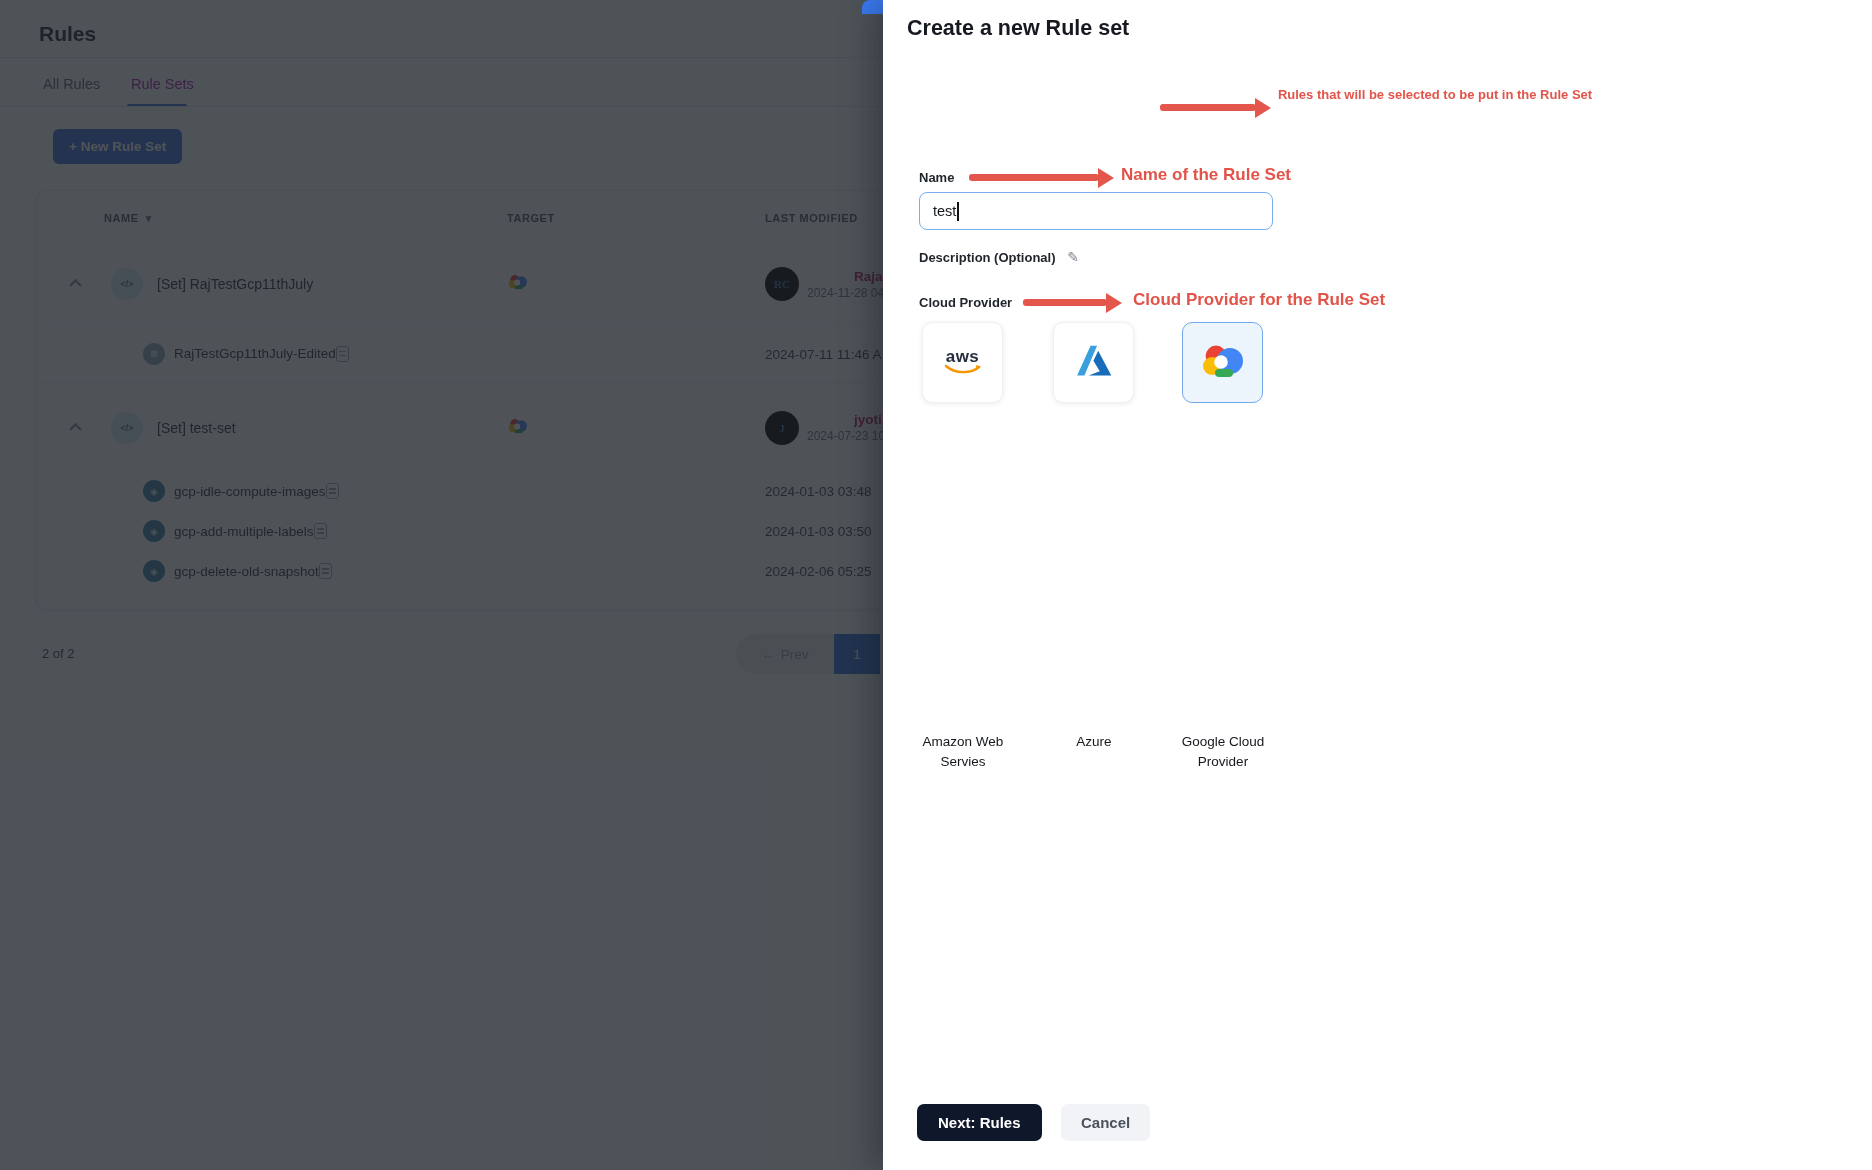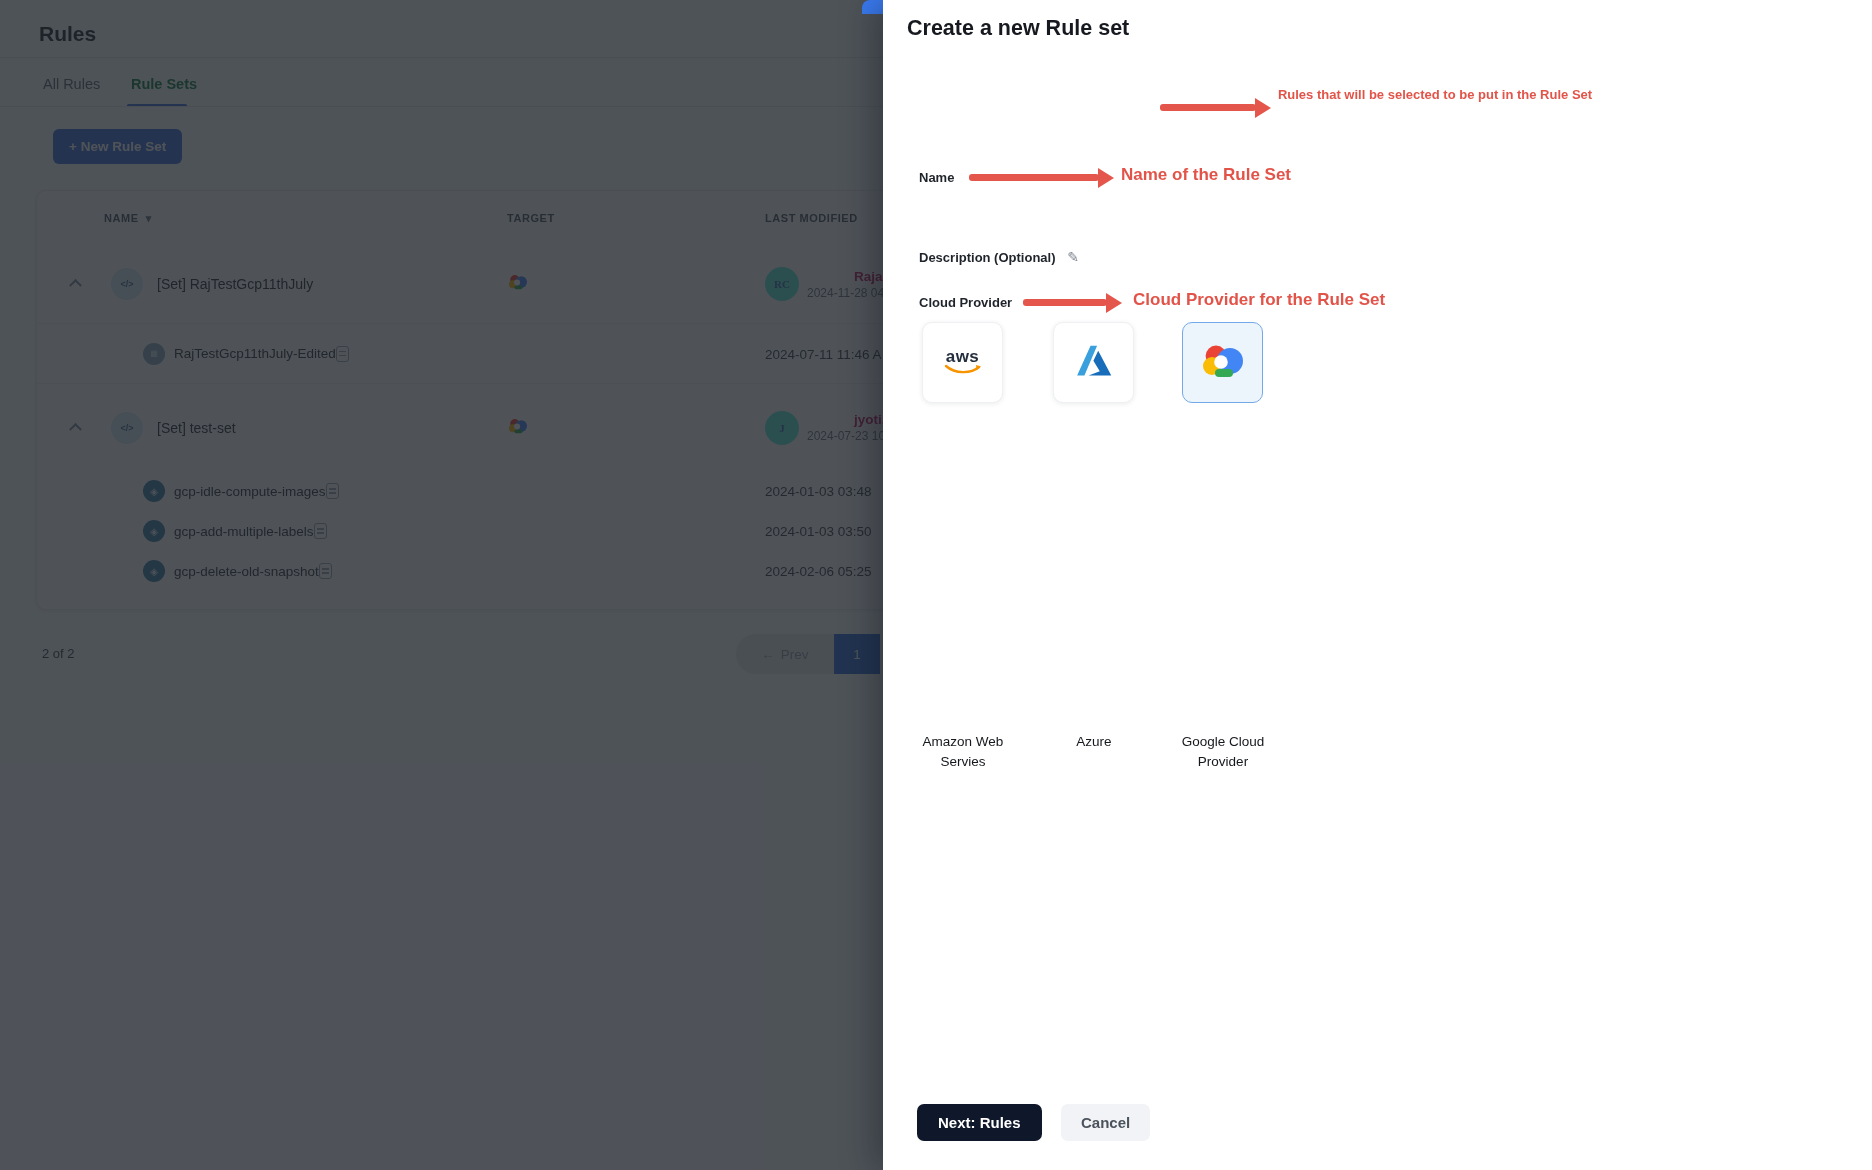--- a/index.html
+++ b/index.html
@@ -7,21 +7,21 @@
   body { font-family:"Liberation Sans", sans-serif; background:#fff; }
   .stage { position:relative; width:1872px; height:1170px; overflow:hidden; background:#fff; }
 
   
   .page { position:absolute; inset:0; background:#fbfcfd; z-index:1; }
   .page-title { position:absolute; left:39px; top:22px; font-size:21px; font-weight:bold; color:#1d242c; }
   .hdr-line { position:absolute; left:0; top:57px; width:1100px; height:1px; background:#e7e9ed; }
   .tabs-line { position:absolute; left:0; top:106px; width:1100px; height:1px; background:#e7e9ed; }
   .ptab { position:absolute; top:76px; font-size:14.5px; }
   .ptab.inactive { color:#5b636d; }
-  .ptab.active { color:#15803d; font-weight:bold; }
+  .ptab.active { color:#a21caf; font-weight:normal; }
   .ptab-underline { position:absolute; left:127px; top:104px; width:60px; height:3px; background:#3b6fd8; border-radius:2px; }
   .btn-new { position:absolute; left:53px; top:129px; height:35px; padding:9px 16px; background:#3b6fd8; color:#fff;
              font-size:13.5px; font-weight:bold; border:none; border-radius:6px; display:flex; align-items:center; gap:6px; }
   .frag-blue { position:absolute; left:862px; top:0; width:50px; height:14px; background:#3a7bf2; border-radius:8px 8px 0 0; z-index:6; }
 
   
   .card { position:absolute; left:36px; top:190px; width:1064px; height:420px; background:#fff;
           border:1px solid #e9ebee; border-radius:10px; box-shadow:0 1px 3px rgba(20,30,40,.06); }
   .row { position:absolute; left:0; right:0; }
   .th { font-size:11px; font-weight:bold; letter-spacing:.05em; color:#4a535e; position:absolute; top:21px; }
@@ -38,21 +38,21 @@
   .set-name { position:absolute; left:120px; top:50%; transform:translateY(-50%); font-size:14px; color:#262d35; font-weight:500; }
   .rule-ic { position:absolute; left:106px; top:50%; transform:translateY(-50%); width:22px; height:22px; border-radius:50%;
              background:#3d7ea6; color:#e8f2f8; font-size:10px; display:flex; align-items:center; justify-content:center; }
   .rule-ic.alt { background:#87a9c4; font-size:8px; }
   .rule-name { position:absolute; left:137px; top:50%; transform:translateY(-50%); font-size:13.5px; color:#2c333b;
                display:flex; align-items:center; gap:0; }
   .copy-ic { width:13px; height:16px; border:1.5px solid #9aa2ac; border-radius:3px; position:relative; display:inline-block; }
   .copy-ic::before { content:""; position:absolute; left:2px; right:2px; top:4px; height:1.5px; background:#9aa2ac; box-shadow:0 4px 0 #9aa2ac; }
   .target-ic { position:absolute; left:470px; top:50%; transform:translateY(-50%); }
   .mod-cell { position:absolute; left:728px; top:50%; transform:translateY(-50%); display:flex; align-items:center; gap:8px; }
-  .avatar { width:34px; height:34px; border-radius:50%; background:#5eead4; color:#3c6ab0; font-size:11px; font-weight:bold;
+  .avatar { width:34px; height:34px; border-radius:50%; background:#000000; color:#3c6ab0; font-size:11px; font-weight:bold;
             display:flex; align-items:center; justify-content:center;font-family:Liberation Serif, serif; }
   .mod-by { font-size:13.5px; font-weight:bold; color:#be185d; white-space:nowrap;margin-left:47px; }
   .mod-date-sm { font-size:12px; color:#6a727c; margin-top:2px; white-space:nowrap; }
   .mod-date { font-size:13.5px; color:#3a4149; white-space:nowrap; }
 
   
   .pag-summary { position:absolute; left:42px; top:646px; font-size:13px; color:#3a424c; }
   .pag-prev { position:absolute; left:736px; top:634px; width:98px; height:40px; background:#e9ebee; border:none;
               border-radius:20px 0 0 20px; color:#969da7; font-size:13.5px; display:flex; align-items:center; justify-content:center; gap:6px; }
   .pag-page { position:absolute; left:834px; top:634px; width:46px; height:40px; background:#2f6fd8; border:none;
@@ -234,20 +234,24 @@
     <div class="d-title">Create a new Rule set</div>
 
 
     <div class="arrow" style="left:277px; top:104px; width:96px;"></div>
     <div class="note wrap" style="left:392px; top:84px; width:320px; font-size:13px; line-height:21px;">Rules that will be selected to be put in the Rule Set</div>
 
     <div class="d-label" style="left:36px; top:170px;">Name</div>
     <div class="arrow" style="left:86px; top:174px; width:130px;"></div>
     <div class="note" style="left:238px; top:165px; font-size:17px;">Name of the Rule Set</div>
 
+    <div class="d-input">
+      <span>test</span>
+      <span class="caret"></span>
+    </div>
 
     <div class="d-label" style="left:36px; top:249px;">
       <span>Description (Optional)</span>
       <span class="pencil">✎</span>
     </div>
 
     <div class="d-label" style="left:36px; top:295px;">Cloud Provider</div>
     <div class="arrow" style="left:140px; top:299px; width:84px;"></div>
     <div class="note" style="left:250px; top:290px; font-size:17px;">Cloud Provider for the Rule Set</div>
 

